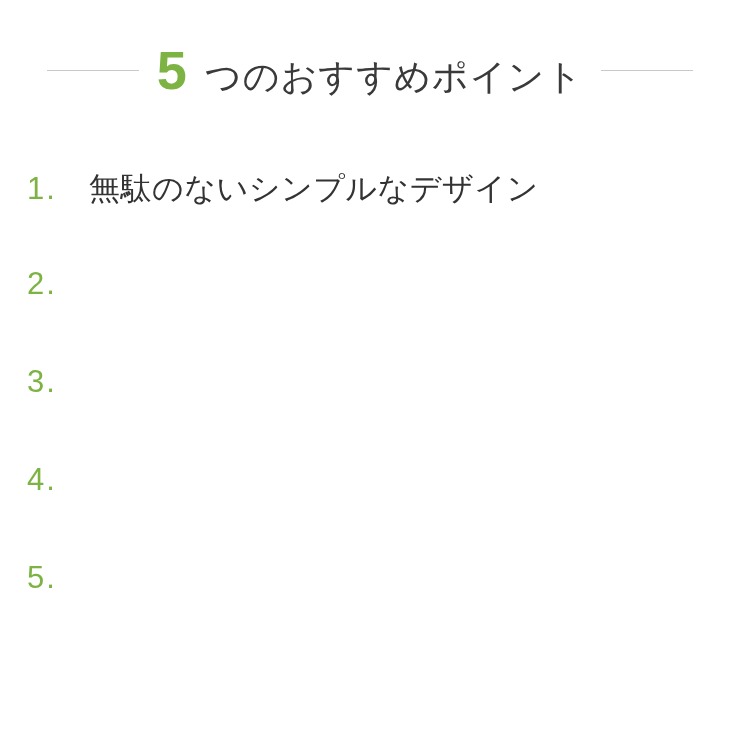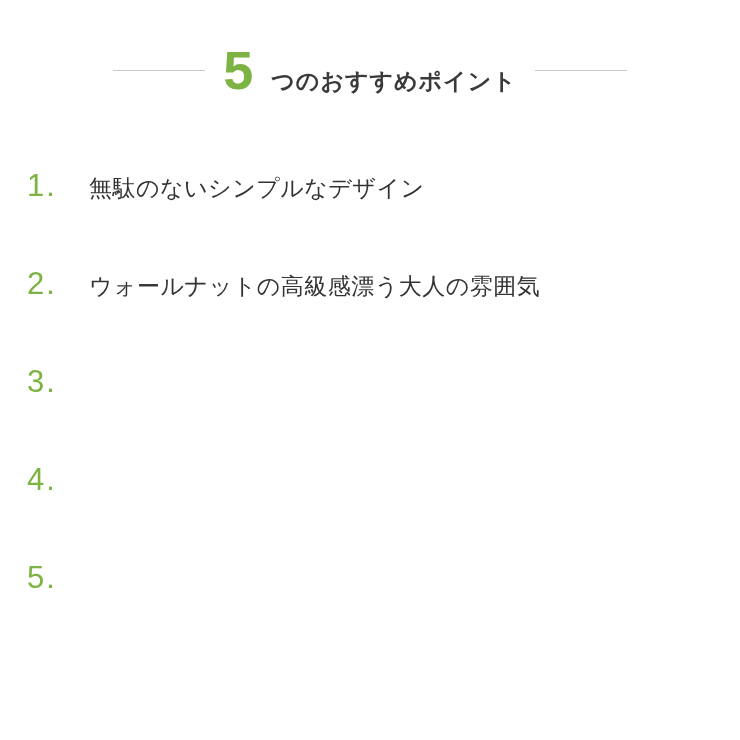--- a/index.html
+++ b/index.html
@@ -48,22 +48,22 @@
     white-space: nowrap;
   }
   .headline .big-num {
     font-size: 54px;
     font-weight: bold;
     color: #7cb342;
     line-height: 1;
     letter-spacing: 0px;
   }
   .headline .head-text {
-    font-size: 23px;
-    font-weight: bold;
+    font-size: 36px;
+    font-weight: normal;
     color: #3a3a3a;
     line-height: 1;
     letter-spacing: 1px;
     margin-left: 18px;
   }
 
   
   .list {
     position: absolute;
     top: 170px;
@@ -80,21 +80,21 @@
   .item .num {
     font-size: 31px;
     color: #7cb342;
     font-weight: normal;
     line-height: 1;
     width: 62px;
     flex: 0 0 62px;
     letter-spacing: 2px;
   }
   .item .txt {
-    font-size: 23px;
+    font-size: 31px;
     color: #333333;
     line-height: 1.2;
     letter-spacing: 0.5px;
     white-space: nowrap;
   }
   .item.i5 .txt { letter-spacing: 0px; }
 </style>
 </head>
 <body>
 
@@ -111,21 +111,20 @@
 
   <div class="list">
 
     <div class="item i1">
       <span class="num">1.</span>
       <span class="txt">無駄のないシンプルなデザイン</span>
     </div>
 
     <div class="item i2">
       <span class="num">2.</span>
-      <span class="txt">ウォールナットの高級感漂う大人の雰囲気</span>
     </div>
 
     <div class="item i3">
       <span class="num">3.</span>
     </div>
 
     <div class="item i4">
       <span class="num">4.</span>
     </div>
 

